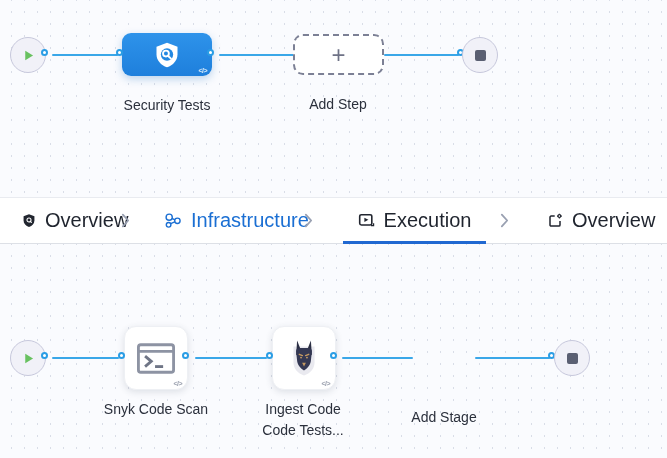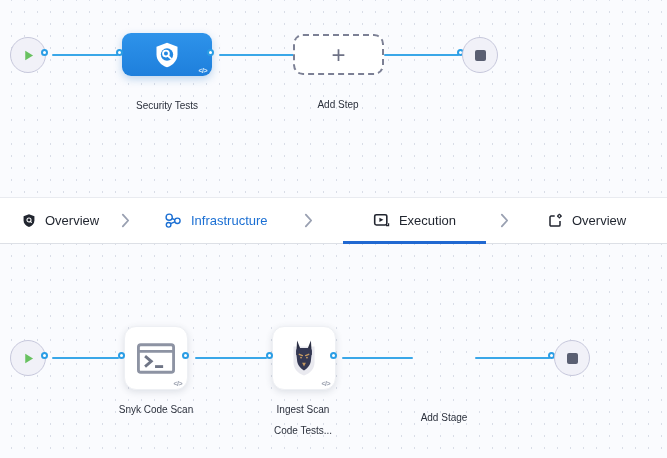--- a/index.html
+++ b/index.html
@@ -55,34 +55,34 @@
   .dashed-node {
     position:absolute; background:#ffffff;
     border:2px dashed #7c8095; color:#6e7286;
     display:flex; align-items:center; justify-content:center;
   }
   .dashed-node .plus { font-size:24px; font-weight:300; line-height:1; }
   .add-stage { left:293px; top:34px; width:91px; height:41px; border-radius:10px; }
 
   .node-label {
     position:absolute; transform:translateX(-50%);
-    font-size:10px; font-weight:500; color:#2b303c;
+    font-size:14px; font-weight:500; color:#2b303c;
     text-align:center; line-height:21px; white-space:nowrap;
   }
 
   
   .tab-bar {
     position:relative; width:667px; height:47px; background:#ffffff;
     border-top:1px solid #e9ebf0; border-bottom:1px solid #dde0e6;
   }
   .tab {
     position:absolute; top:0; bottom:0;
     display:flex; align-items:center; gap:9px; cursor:pointer;
   }
-  .tab .tab-label { font-size:13px; font-weight:500; color:#1f242e; }
+  .tab .tab-label { font-size:20px; font-weight:500; color:#1f242e; }
   .tab.linkish .tab-label { color:#1b6fd3; }
   .tab.active-tab { justify-content:center; }
   .tab-underline {
     position:absolute; left:0; right:0; bottom:-1px; height:3px;
     background:#2168d1;
   }
   .tab-sep {
     position:absolute; top:0; bottom:0; display:flex; align-items:center;
   }
 </style>
@@ -232,19 +232,19 @@
     <div class="port" style="left:266px; top:108px;"></div>
     <div class="port" style="left:330px; top:108px;"></div>
 
     <div class="port" style="left:548px; top:108px;"></div>
     <div class="terminal-node" style="left:554px; top:96px;">
       <div class="stop-square"></div>
     </div>
 
     <div class="node-label" style="left:156px; top:155px;">Snyk Code Scan</div>
     <div class="node-label" style="left:303px; top:155px;">
-      <div>Ingest Scan</div>
+      <div>Ingest Code</div>
       <div>Code Tests...</div>
     </div>
     <div class="node-label" style="left:444px; top:163px;">Add Stage</div>
   </section>
 
 </div>
 
 </body></html>

